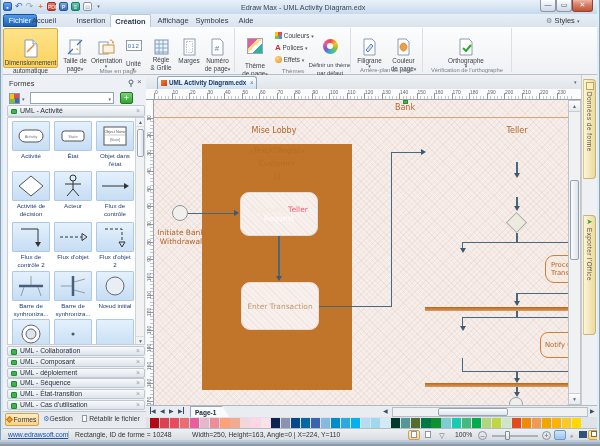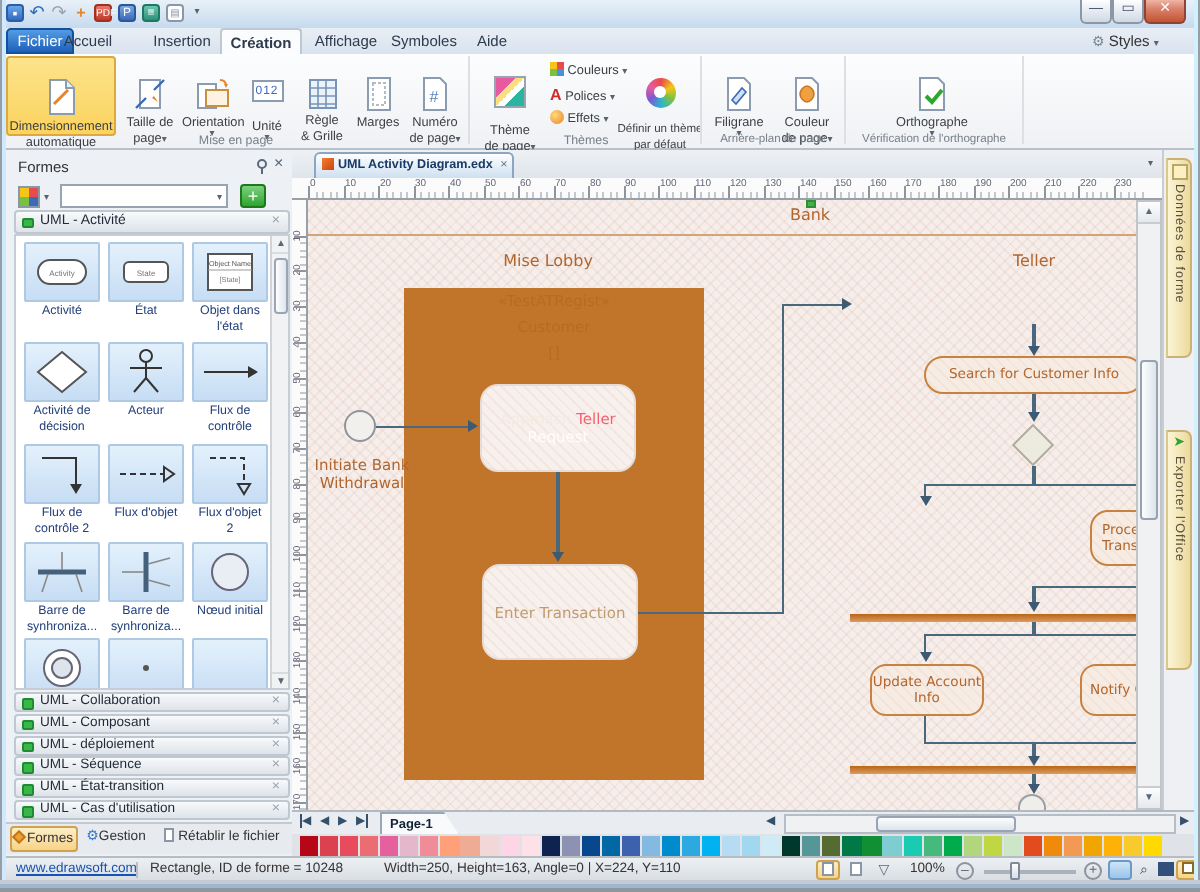--- a/index.html
+++ b/index.html
@@ -42,20 +42,21 @@
  <div class="abs" id="titlebar" style="left:0;top:0;width:600px;height:14px;background:linear-gradient(#e9f1f8,#c6daee)">
   <span class="qat" style="left:3px;background:linear-gradient(#6aa6e8,#2f6cc0);border:1px solid #2a5ea8">▪</span>
   <span class="qat" style="left:14px;color:#2f6cc0;font-size:9px;line-height:8px">↶</span>
   <span class="qat" style="left:25px;color:#9aa4b0;font-size:9px;line-height:8px">↷</span>
   <span class="qat" style="left:36px;color:#e8852b;font-weight:bold;font-size:8px;line-height:9px">+</span>
   <span class="qat" style="left:47px;background:linear-gradient(#e87a6d,#c23a28);border:1px solid #a03020;font-size:5px">PDF</span>
   <span class="qat" style="left:59px;background:linear-gradient(#7aa8e0,#3a6ab8);border:1px solid #2a5798;font-size:6px">P</span>
   <span class="qat" style="left:71px;background:linear-gradient(#6ec6b0,#2a9278);border:1px solid #1d7a62;font-size:6px">≡</span>
   <span class="qat" style="left:83px;background:#fff;border:1px solid #8a97a8;color:#8a97a8;font-size:5px">▤</span>
   <span class="qat" style="left:94px;color:#5a6470;font-size:5px">▾</span>
+  <div class="abs" id="title-text" style="left:241px;top:3px;font-size:7.2px;color:#3c4654;white-space:nowrap">Edraw Max - UML Activity Diagram.edx</div>
   <div class="winbtn" style="left:540px;width:16px">—</div>
   <div class="winbtn" style="left:556px;width:16px">▭</div>
   <div class="winbtn" style="left:572px;width:21px;background:linear-gradient(#f0b5a5,#d9826c 40%,#c4532f);color:#fff;border-color:#8d4436">✕</div>
  </div>
 
  <div class="abs" id="tabrow" style="left:0;top:14px;width:600px;height:13px;background:linear-gradient(#e8eef5,#d9e3ee)">
       <div class="rtab file" style="left: 3px; width: 34px;">Fichier</div>
       <div class="rtab" style="left: 28px; width: 32px;">Accueil</div>
       <div class="rtab" style="left: 74px; width: 34px;">Insertion</div>
       <div class="rtab active" style="left: 110px; width: 41px; font-weight: bold;">Création</div>
@@ -635,21 +636,20 @@
         <div>Enter Transaction</div>
       </div>
 
   <div class="cn" style="left:165px;top:205.5px;width:72px;height:1.2px"></div>
   <div class="cn" style="left:236.8px;top:51.5px;width:1.2px;height:155px"></div>
   <div class="cn" style="left:237px;top:51.5px;width:31px;height:1.2px"></div>
       <div class="ar r" style="left:267px;top:49px"></div>
 
   <div class="cn" style="left:362.4px;top:62px;width:1.2px;height:11px"></div>
       <div class="ar d" style="left:360px;top:73px"></div>
-  <div class="node" style="left:308px;top:78px;width:110px;height:19px;border-radius:10px"><span>Search for Customer Info</span></div>
   <div class="cn" style="left:362.4px;top:97px;width:1.2px;height:9px"></div>
       <div class="ar d" style="left:360px;top:106px"></div>
 
   <div class="abs" style="left:355px;top:115px;width:15px;height:15px;background:#edebe0;border:1px solid #aeab9e;transform:rotate(45deg)"></div>
   <div class="cn" style="left:362.4px;top:133px;width:1.2px;height:9px"></div>
   <div class="cn" style="left:308px;top:142px;width:110px;height:1.2px"></div>
   <div class="cn" style="left:308px;top:142px;width:1.2px;height:6px"></div>
       <div class="ar d" style="left:305.6px;top:148px"></div>
 
   <div class="node" style="left:391px;top:155px;width:95px;height:28px;border-radius:9px;justify-content:flex-start;padding-left:5px;text-align:left"><span>Process
@@ -658,22 +658,20 @@
   <div class="cn" style="left:362px;top:192.5px;width:62px;height:1.2px"></div>
   <div class="cn" style="left:362.4px;top:192.5px;width:1.2px;height:9px"></div>
       <div class="ar d" style="left:360px;top:201px"></div>
   <div class="bar" style="left:271px;top:207px;width:330px"></div>
 
   <div class="cn" style="left:362.4px;top:211px;width:1.2px;height:6px"></div>
   <div class="cn" style="left:308px;top:217px;width:110px;height:1.2px"></div>
   <div class="cn" style="left:308px;top:217px;width:1.2px;height:9px"></div>
       <div class="ar d" style="left:305.6px;top:226px"></div>
 
-  <div class="node" style="left:281px;top:232px;width:57px;height:26px;border-radius:8px"><span>Update Account
-Info</span></div>
   <div class="node" style="left:386px;top:232px;width:95px;height:26px;border-radius:8px;justify-content:flex-start;padding-left:4px;text-align:left"><span>Notify Customer</span></div>
 
   <div class="cn" style="left:308px;top:258px;width:1.2px;height:13px"></div>
 
   <div class="cn" style="left:308px;top:270.5px;width:110px;height:1.2px"></div>
   <div class="cn" style="left:362.4px;top:270.5px;width:1.2px;height:8px"></div>
       <div class="ar d" style="left:360px;top:278px"></div>
   <div class="bar" style="left:271px;top:283px;width:330px"></div>
   <div class="cn" style="left:362.4px;top:287px;width:1.2px;height:5px"></div>
       <div class="ar d" style="left:360px;top:292px"></div>

